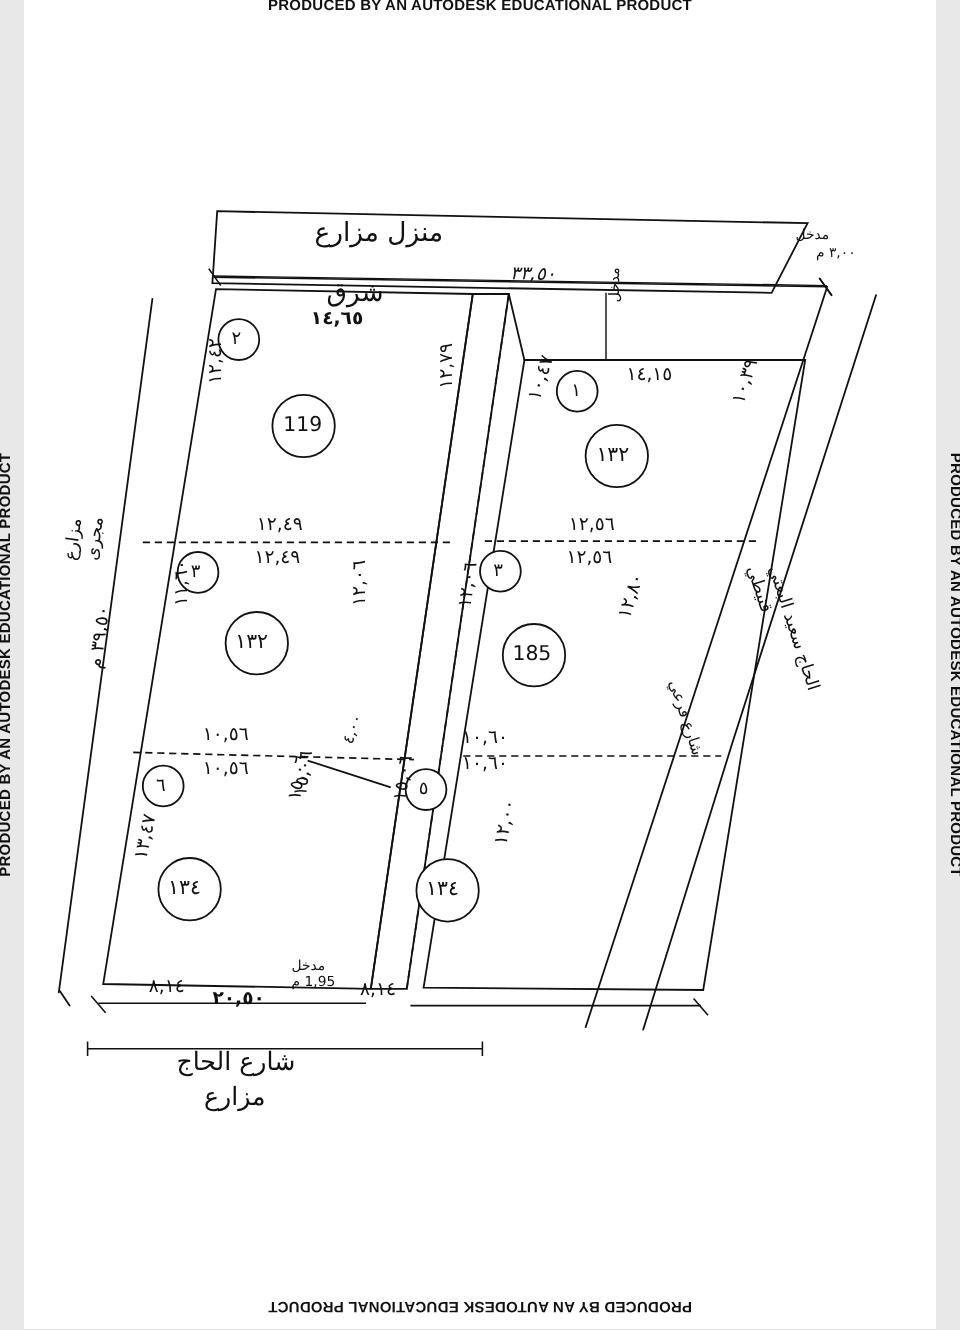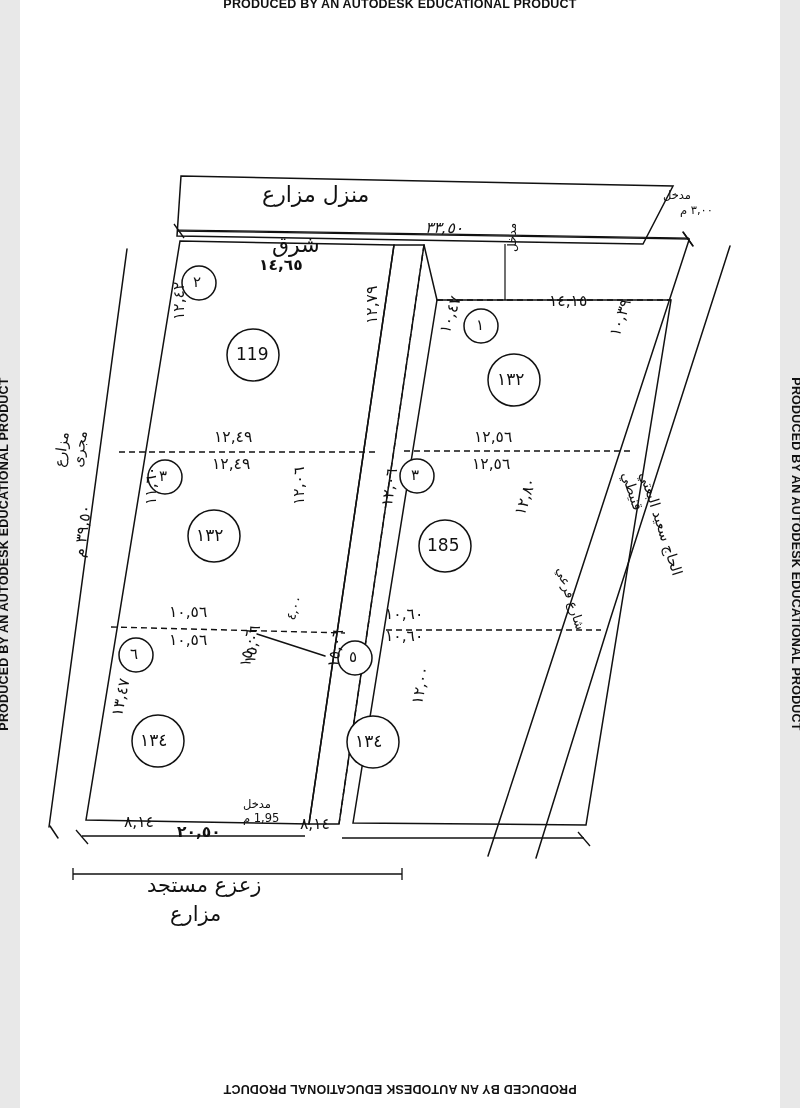--- a/index.html
+++ b/index.html
@@ -191,21 +191,21 @@
 
   <div class="lbl plotnum arabic-hand" style="left:193px; top:273px;">٢</div>
   <div class="lbl area arabic-hand" style="left:236px; top:344px;">119</div>
   <div class="lbl dim arabic-hand" style="left:259px; top:256px;font-weight:bold;">١٤,٦٥</div>
   <div class="lbl dim arabic-hand" style="left:170px; top:320px; transform:rotate(-90deg); transform-origin:left top;">١٢,٤٢</div>
   <div class="lbl dim arabic-hand" style="left:363px; top:324px; transform:rotate(-90deg); transform-origin:left top;">١٢,٧٩</div>
   <div class="lbl dim arabic-hand" style="left:214px; top:428px;">١٢,٤٩</div>
 
   <div class="lbl plotnum arabic-hand" style="left:476px; top:316px;">١</div>
   <div class="lbl area arabic-hand" style="left:497px; top:369px;">١٣٢</div>
-  <div class="lbl dim arabic-hand" style="left:522px; top:292px;margin-left:27px;">١٤,١٥</div>
+  <div class="lbl dim arabic-hand" style="left:522px; top:303px;">١٤,١٥</div>
   <div class="lbl dim arabic-hand" style="left:436px; top:330px; transform:rotate(-72deg); transform-origin:left top;">١٠,٤٧</div>
   <div class="lbl dim arabic-hand" style="left:606px; top:333px; transform:rotate(-72deg); transform-origin:left top;">١٠,٣٩</div>
   <div class="lbl dim arabic-hand" style="left:474px; top:428px;">١٢,٥٦</div>
 
   <div class="lbl plotnum arabic-hand" style="left:159px; top:467px;">٣</div>
   <div class="lbl area arabic-hand" style="left:196px; top:525px;">١٣٢</div>
   <div class="lbl dim arabic-hand" style="left:212px; top:455px;">١٢,٤٩</div>
   <div class="lbl dim arabic-hand" style="left:142px; top:505px; transform:rotate(-90deg); transform-origin:left top;">١١,٦٠</div>
   <div class="lbl dim arabic-hand" style="left:290px; top:505px; transform:rotate(-90deg); transform-origin:left top;">١٢,٠٦</div>
   <div class="lbl dim arabic-hand" style="left:169px; top:603px;">١٠,٥٦</div>
@@ -238,16 +238,16 @@
 
   <div class="lbl side-note arabic-hand" style="left:70px; top:466px; transform:rotate(-82deg); transform-origin:left top;">مجرى</div>
   <div class="lbl side-note arabic-hand" style="left:52px; top:466px; transform:rotate(-82deg); transform-origin:left top;">مزارع</div>
   <div class="lbl dim arabic-hand" style="left:70px; top:556px; transform:rotate(-82deg); transform-origin:left top;">٣٩,٥٠ م</div>
 
   <div class="lbl side-note arabic-hand" style="left:651px; top:470px; transform:rotate(72deg); transform-origin:left top;">الحاج سعيد البعتي</div>
   <div class="lbl side-note arabic-hand" style="left:633px; top:470px; transform:rotate(72deg); transform-origin:left top;">قنيطي</div>
   <div class="lbl dim-sm arabic-hand" style="left:568px; top:565px; transform:rotate(72deg); transform-origin:left top;">شارع فرعي</div>
 
   <div class="lbl dim arabic-hand" style="left:177px; top:823px;font-weight:bold;">٢٠,٥٠</div>
-  <div class="lbl bottom-street arabic-hand" style="left:147px; top:874px;">زعزع مستجد</div>
+  <div class="lbl bottom-street arabic-hand" style="left:147px; top:874px;">شارع الحاج</div>
   <div class="lbl bottom-street arabic-hand" style="left:170px; top:903px;">مزارع</div>
 
 </div>
 
 </body></html>

